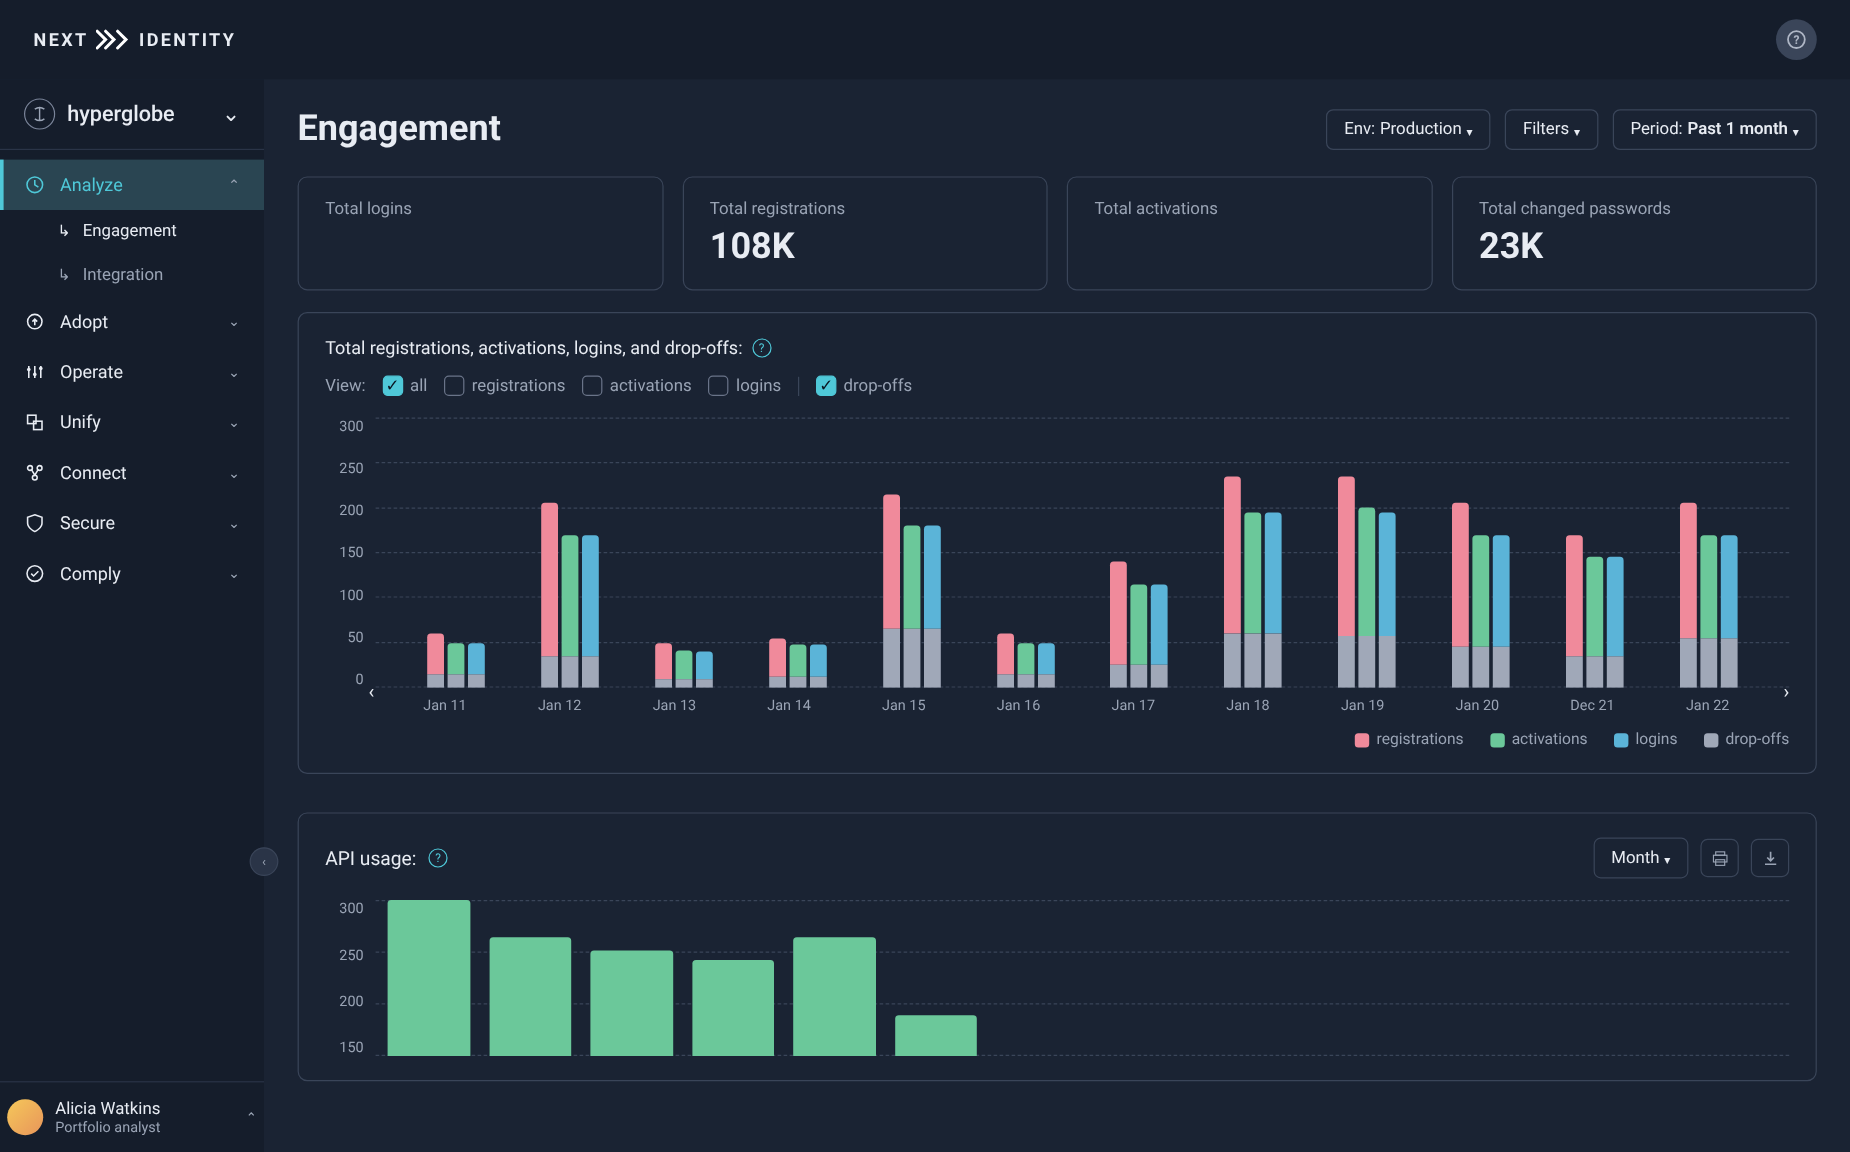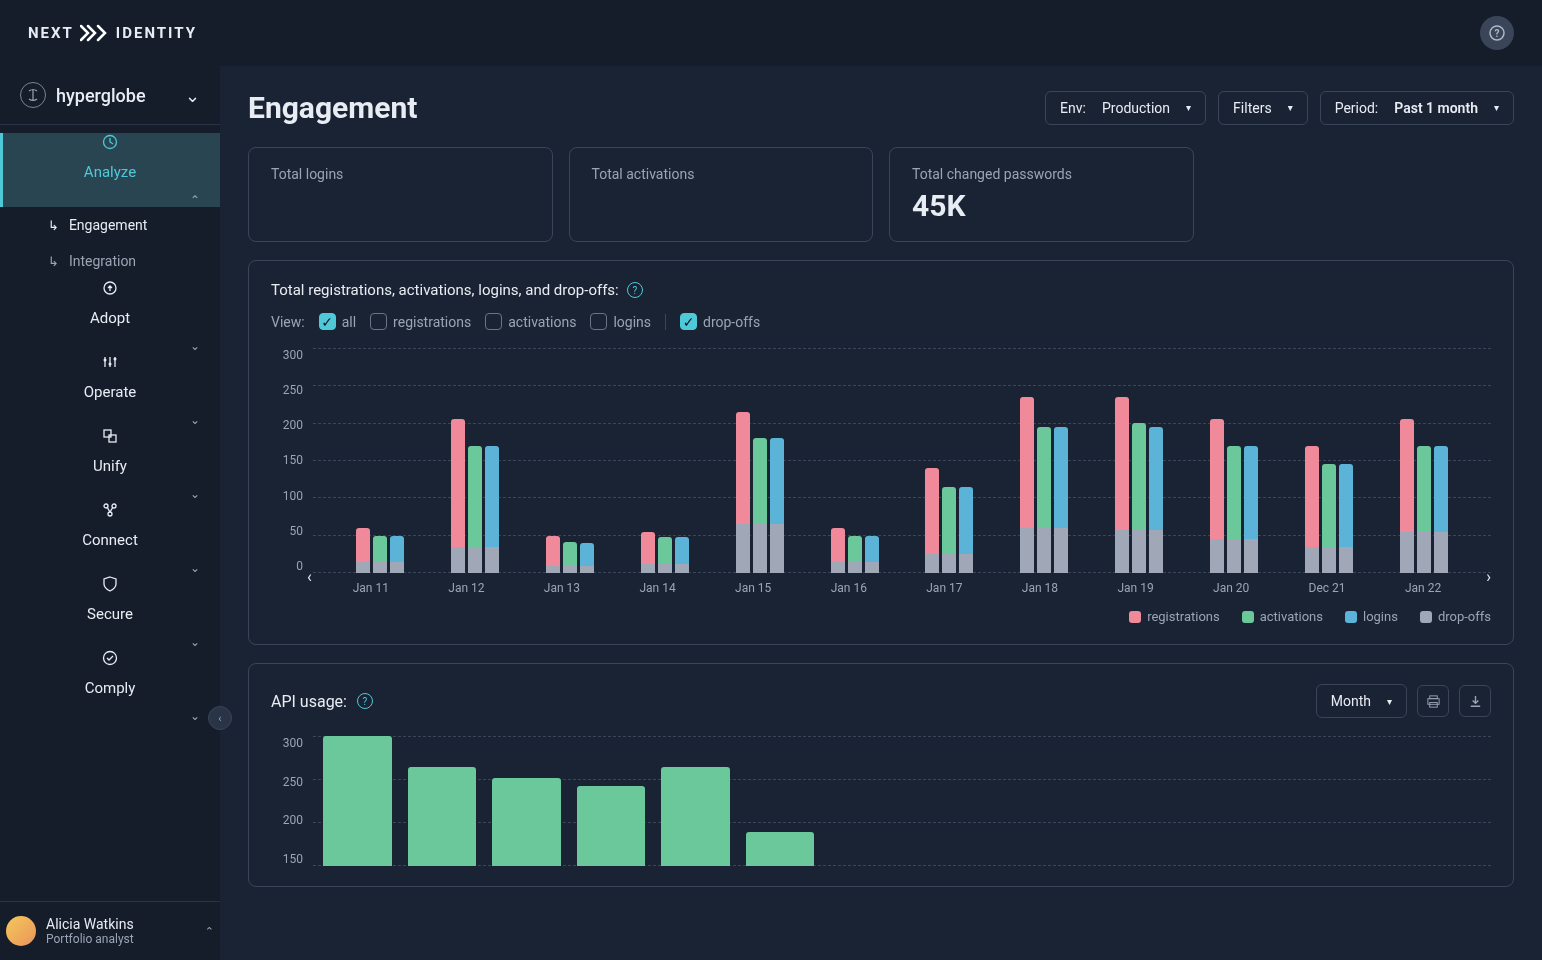--- a/index.html
+++ b/index.html
@@ -24,49 +24,49 @@
   .brand svg{margin:0 -2px;}
   .help-btn{width:34px;height:34px;border-radius:50%;background:#3a4559;display:flex;align-items:center;justify-content:center;cursor:pointer;}
   
   .body{flex:1;display:flex;overflow:hidden;}
   
   .sidebar{width:var(--sidebar-w);background:var(--bg-darker);display:flex;flex-direction:column;position:relative;}
   .org{display:flex;align-items:center;gap:10px;padding:16px 20px;font-size:18px;font-weight:500;cursor:pointer;border-bottom:1px solid #2a3447;}
   .org-icon{width:26px;height:26px;border:1.5px solid #7a8499;border-radius:50%;display:flex;align-items:center;justify-content:center;}
   .org .chev{margin-left:auto;}
   .nav{flex:1;overflow:auto;padding-top:8px;}
-  .nav-item{display:flex;align-items:center;gap:12px;padding:0 20px;font-size:15px;color:var(--text);cursor:pointer;flex-direction:column;}
+  .nav-item{display:flex;align-items:center;gap:12px;padding:12px 20px;font-size:15px;color:var(--text);cursor:pointer;}
   .nav-item.active{background:#2a4552;color:var(--accent);border-left:3px solid var(--accent);padding-left:17px;}
   .nav-item .chev{margin-left:auto;font-size:12px;color:var(--text-dim);}
   .nav-item .ico{width:18px;height:18px;display:flex;align-items:center;justify-content:center;flex-shrink:0;}
   .sub-item{display:flex;align-items:center;gap:10px;padding:10px 20px 10px 48px;font-size:14px;color:var(--text-dim);cursor:pointer;}
   .sub-item.active{color:var(--text);background:#23304200;}
   .sub-item .arr{font-size:13px;}
   .sidebar-footer{padding:10px 0 0;font-size:11px;color:var(--text-dim);text-align:center;}
   .sidebar-footer div{padding:3px 0;}
   .user-row{display:flex;align-items:center;gap:10px;padding:14px 6px;border-top:1px solid #2a3447;}
   .avatar{width:30px;height:30px;border-radius:50%;background:linear-gradient(135deg,#f5c85a,#e8955a);}
   .user-info{flex:1;}
   .user-name{font-size:14px;color:var(--text);}
   .user-role{font-size:12px;color:var(--text-dim);}
   .collapse-btn{position:absolute;right:-12px;top:640px;width:24px;height:24px;border-radius:50%;background:var(--panel);border:1px solid var(--panel-border);display:flex;align-items:center;justify-content:center;cursor:pointer;font-size:11px;color:var(--text-dim);}
   
   .main{flex:1;overflow:auto;padding:24px 28px;}
   .page-head{display:flex;align-items:center;gap:12px;margin-bottom:22px;}
   .page-title{font-size:30px;font-weight:700;flex:1;}
-  .pill{border:1px solid var(--panel-border);border-radius:6px;padding:8px 14px;font-size:14px;display:flex;align-items:center;gap:16px;cursor:pointer;background:transparent;color:var(--text);}
+  .pill{border:1px solid var(--panel-border);border-radius:6px;padding:8px 14px;font-size:14px;display:flex;align-items:flex-end;gap:4px;cursor:pointer;background:transparent;color:var(--text);}
   .pill .bold{font-weight:600;}
   .pill .chev{font-size:10px;}
   
   .stats{display:grid;grid-template-columns:repeat(4,1fr);gap:16px;margin-bottom:18px;}
   .card{border:1px solid var(--panel-border);border-radius:8px;padding:18px 22px;}
   .card-label{font-size:14px;color:var(--text-dim);margin-bottom:6px;}
   .card-value{font-size:30px;font-weight:700;}
   
-  .chart-card{border:1px solid var(--panel-border);border-radius:8px;padding:20px 22px;margin-bottom:18px;}
+  .chart-card{border:1px solid var(--panel-border);border-radius:8px;padding:20px 22px;margin-bottom:32px;}
   .chart-title{font-size:15px;display:flex;align-items:center;gap:8px;margin-bottom:14px;}
   .info-ico{width:16px;height:16px;border:1.5px solid var(--accent);border-radius:50%;color:var(--accent);display:inline-flex;align-items:center;justify-content:center;font-size:10px;}
   .view-row{display:flex;align-items:center;gap:14px;font-size:14px;color:var(--text-dim);margin-bottom:18px;}
   .chk{display:flex;align-items:center;gap:6px;cursor:pointer;}
   .chk-box{width:17px;height:17px;border:1.5px solid #6a7489;border-radius:4px;display:flex;align-items:center;justify-content:center;}
   .chk.checked .chk-box{background:var(--accent);border-color:var(--accent);color:#0a1420;}
   .vsep{width:1px;height:16px;background:var(--panel-border);}
   
   .chart-area{display:flex;gap:10px;}
   .y-axis{width:32px;display:flex;flex-direction:column;justify-content:space-between;font-size:12px;color:var(--text-dim);text-align:right;}
@@ -238,25 +238,29 @@
         <span class="bold">Past 1 month</span>
         <span class="chev">▾</span>
       </button>
     </div>
 
     <div class="stats">
       <div class="card">
         <div class="card-label">Total logins</div>
       </div>
       <div class="card">
+        <div class="card-label">Total registrations</div>
+        <div class="card-value">108K</div>
+      </div>
+      <div class="card">
         <div class="card-label">Total activations</div>
       </div>
       <div class="card">
         <div class="card-label">Total changed passwords</div>
-        <div class="card-value">45K</div>
+        <div class="card-value">23K</div>
       </div>
     </div>
 
     <div class="chart-card">
       <div class="chart-title">
         <span>Total registrations, activations, logins, and drop-offs:</span>
         <span class="info-ico">?</span>
       </div>
       <div class="view-row">
         <span>View:</span>

